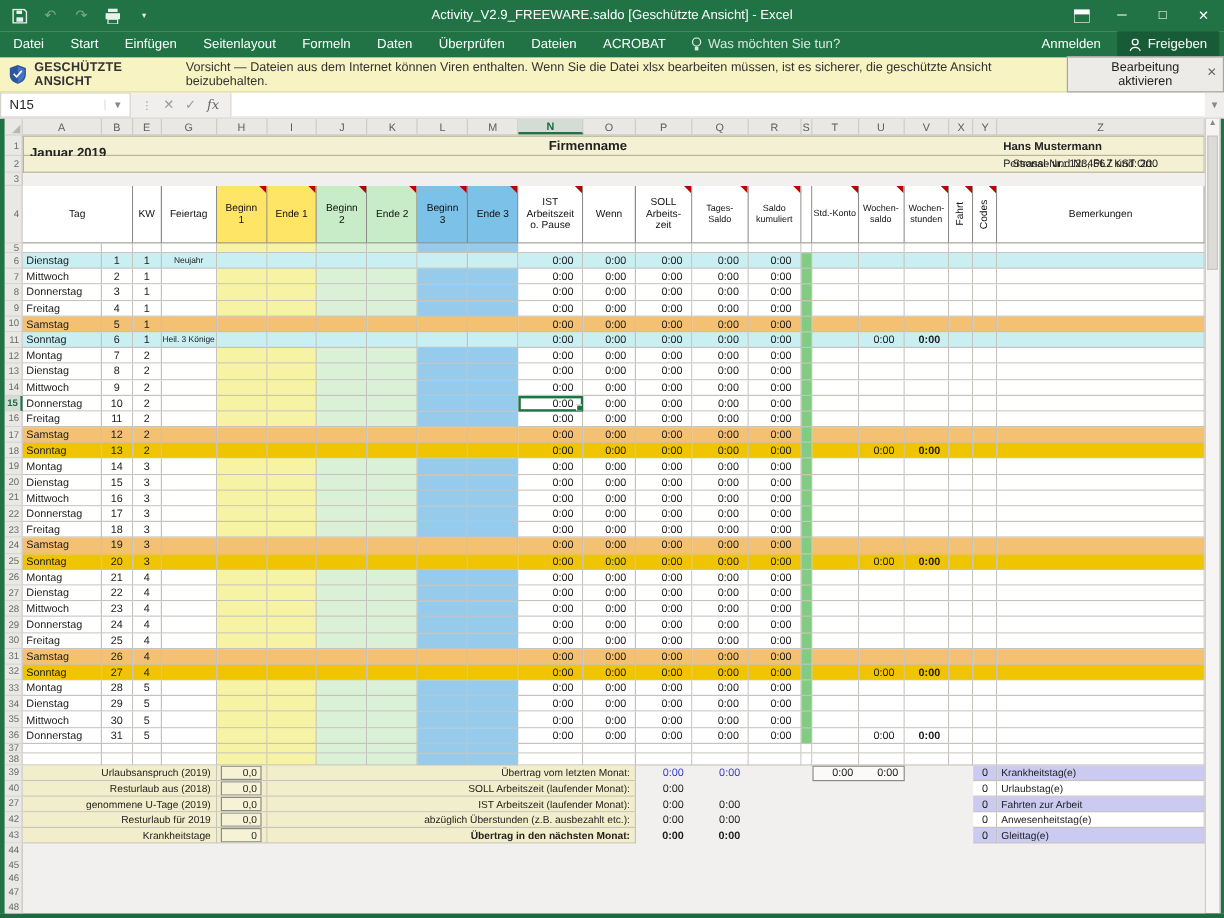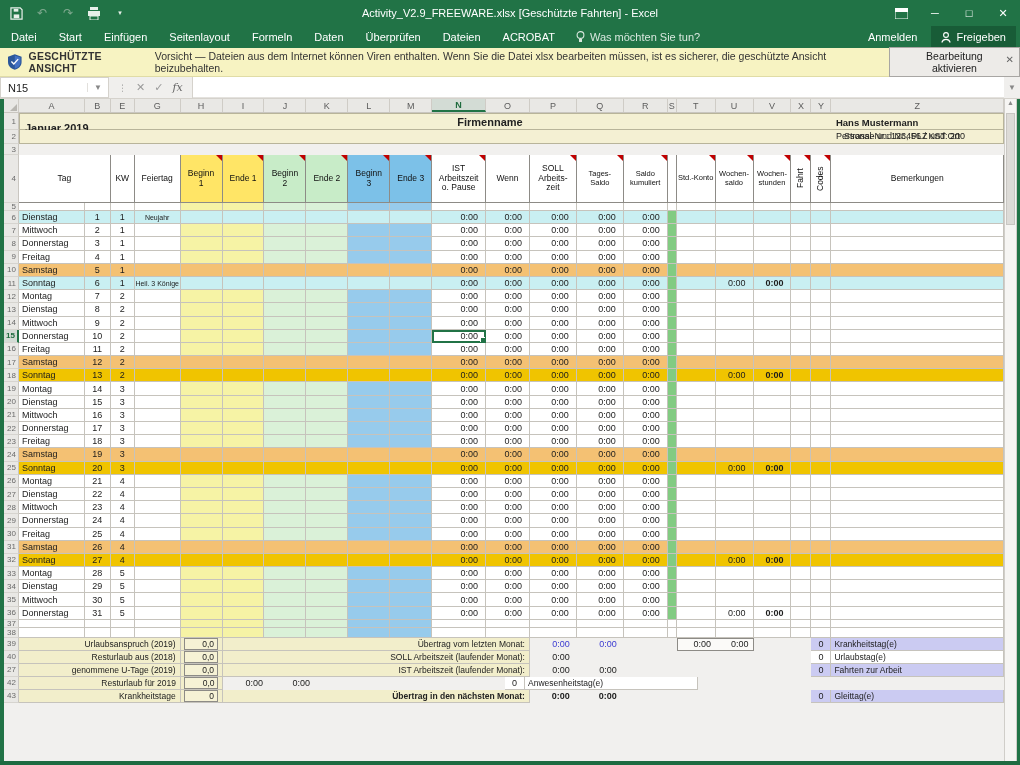--- a/index.html
+++ b/index.html
@@ -98,21 +98,21 @@
       <span class="ic dim">↷</span>
       <span class="ic">
         <svg width="14" height="13" viewBox="0 0 14 13">
             <rect x="3" y="0" width="8" height="3" fill="#e8f0ea"></rect>
             <rect x="1" y="4" width="12" height="5" fill="#e8f0ea"></rect>
             <rect x="3" y="9" width="8" height="4" fill="#217346" stroke="#e8f0ea"></rect>
           </svg>
       </span>
       <span class="ic" style="font-size:7px">▾</span>
     </div>
-    <div class="title-center">Activity_V2.9_FREEWARE.xlsx  [Geschützte Fahrten] - Excel</div>
+    <div class="title-center">Activity_V2.9_FREEWARE.saldo  [Geschützte Ansicht] - Excel</div>
     <div class="winbtns">
       <span class="wb">
         <svg width="13" height="11" viewBox="0 0 13 11">
             <rect x="0" y="0" width="13" height="11" fill="none" stroke="#fff"></rect>
             <rect x="0" y="0" width="13" height="4" fill="#fff"></rect>
           </svg>
       </span>
       <span class="wb">─</span>
       <span class="wb">□</span>
       <span class="wb">✕</span>
@@ -1162,20 +1162,21 @@
           <div class="c plain" style="width: 20px;"></div>
           <div class="c ctr lav" style="width: 20px;">0</div>
           <div class="c lft lav" style="width: 173px; font-size: 8.5px;">Fahrten zur Arbeit</div>
         </div>
         <div class="grow" style="height: 13px;">
           <div class="gut">42</div>
           <div class="c sum-label" style="width: 162px;">Resturlaub für 2019</div>
           <div class="c sum-val" style="width: 42px;">
             <span class="vbox">0,0</span>
           </div>
+          <div class="c sum-label" style="width: 308px;">abzüglich Überstunden (z.B. ausbezahlt etc.):</div>
           <div class="c plain rgt" style="width: 47px;">0:00</div>
           <div class="c plain rgt" style="width: 47px;">0:00</div>
           <div class="c plain" style="width: 44px;"></div>
           <div class="c plain" style="width: 9px;"></div>
           <div class="c plain" style="width: 77px;"></div>
           <div class="c plain" style="width: 38px;"></div>
           <div class="c plain" style="width: 20px;"></div>
           <div class="c ctr" style="width: 20px;">0</div>
           <div class="c lft" style="width: 173px; font-size: 8.5px;">Anwesenheitstag(e)</div>
         </div>
@@ -1189,19 +1190,26 @@
           <div class="c plain rgt bold" style="width: 47px;">0:00</div>
           <div class="c plain rgt bold" style="width: 47px;">0:00</div>
           <div class="c plain" style="width: 44px;"></div>
           <div class="c plain" style="width: 9px;"></div>
           <div class="c plain" style="width: 77px;"></div>
           <div class="c plain" style="width: 38px;"></div>
           <div class="c plain" style="width: 20px;"></div>
           <div class="c ctr lav" style="width: 20px;">0</div>
           <div class="c lft lav" style="width: 173px; font-size: 8.5px;">Gleittag(e)</div>
         </div>
+        <div class="filler" style="height: 59px; width: 1002px;">
+          <div class="gnum" style="top: 0px; height: 11.8px; line-height: 11.8px;">44</div>
+          <div class="gnum" style="top: 11.8px; height: 11.8px; line-height: 11.8px;">45</div>
+          <div class="gnum" style="top: 23.6px; height: 11.8px; line-height: 11.8px;">46</div>
+          <div class="gnum" style="top: 35.4px; height: 11.8px; line-height: 11.8px;">47</div>
+          <div class="gnum" style="top: 47.2px; height: 11.8px; line-height: 11.8px;">48</div>
+        </div>
       </div>
     <div id="scroll">▲<div class="thumb"></div></div>
     <div class="edge-r"></div>
   </div>
   <div class="edge-b"></div>
 
 </div>
 
 </body></html>

